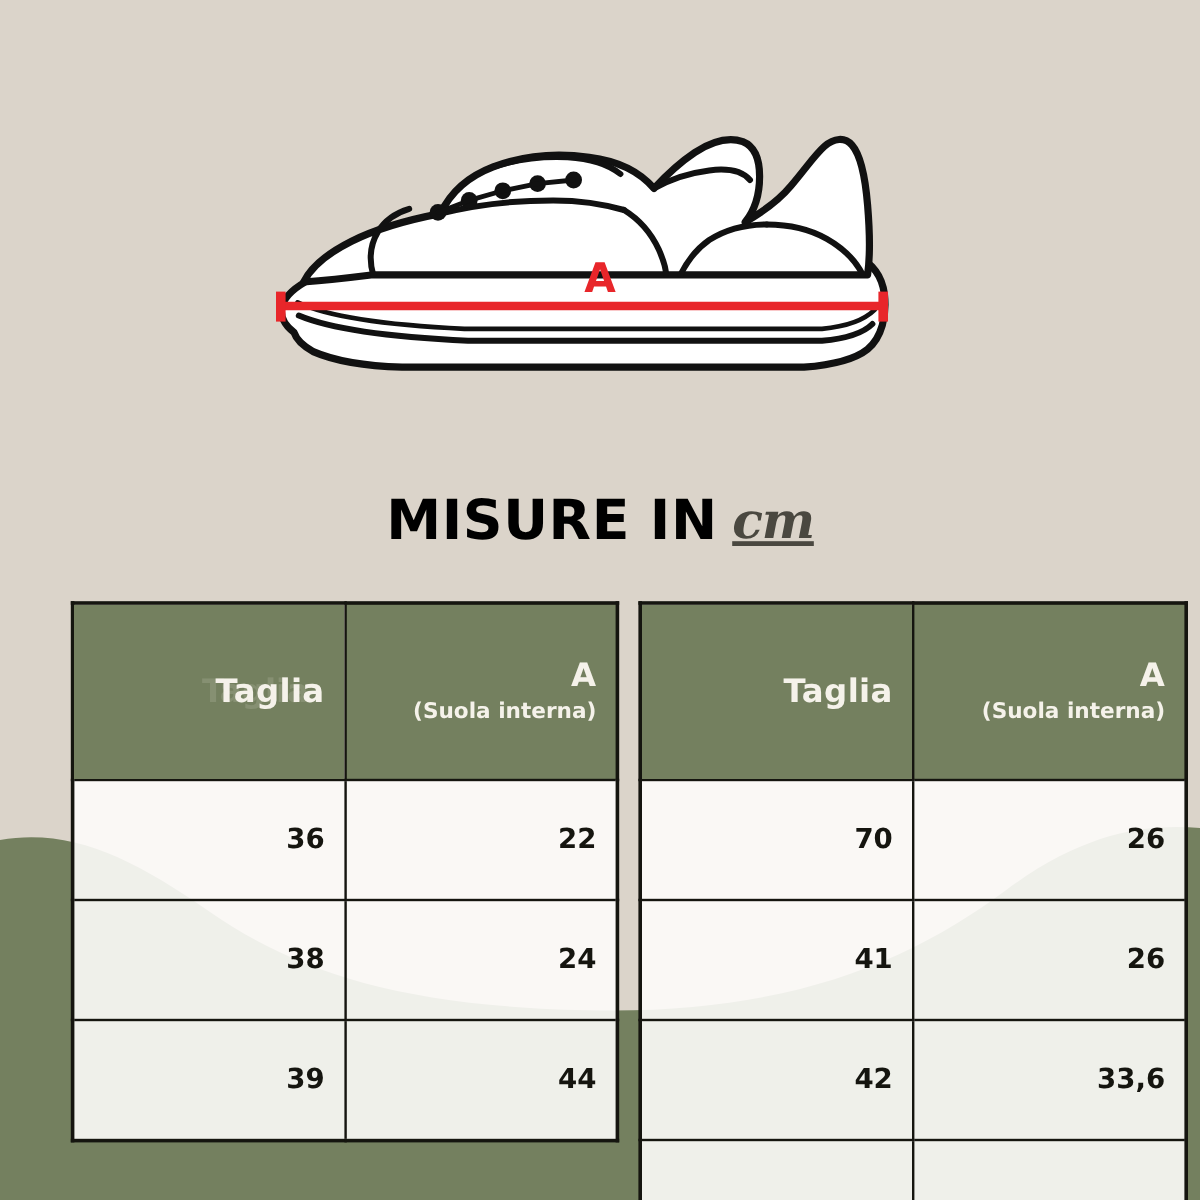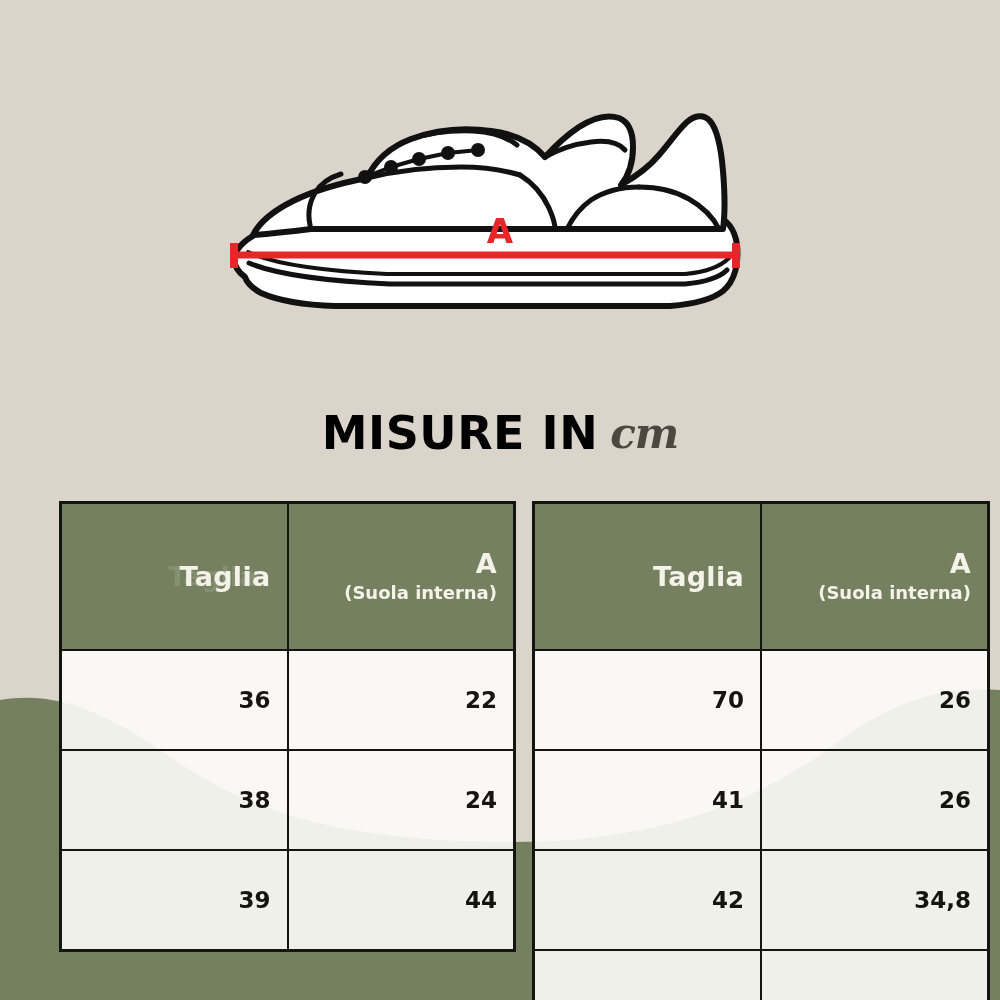--- a/index.html
+++ b/index.html
@@ -61,20 +61,21 @@
   }
   .title-unit {
     font-family: "DejaVu Serif", serif;
     font-style: italic;
     font-weight: 700;
     font-size: 42px;
     color: #4a4840;
     vertical-align: middle;
     margin-left: 12px;
     letter-spacing: -1px;
+    text-decoration: underline;
   }
 
   
   .tbl {
     position: absolute;
     border-collapse: collapse;
     table-layout: fixed;
     border: 3px solid #15150f;
   }
   .tbl.left  { left: 59px;  top: 501px; width: 457px; }
@@ -263,21 +264,21 @@
       <tr>
         <td>70</td>
         <td>26</td>
       </tr>
       <tr>
         <td>41</td>
         <td>26</td>
       </tr>
       <tr>
         <td>42</td>
-        <td>34,8</td>
+        <td>33,6</td>
       </tr>
       <tr>
         <td class="empty"></td>
         <td class="empty"></td>
       </tr>
     </tbody>
   </table>
 
 </div>
 

